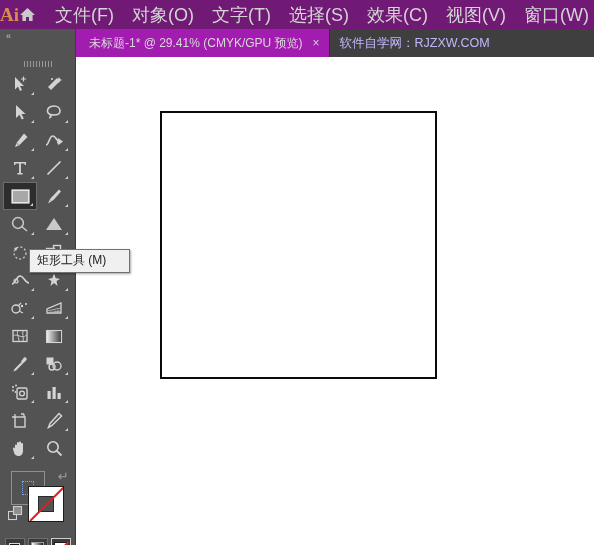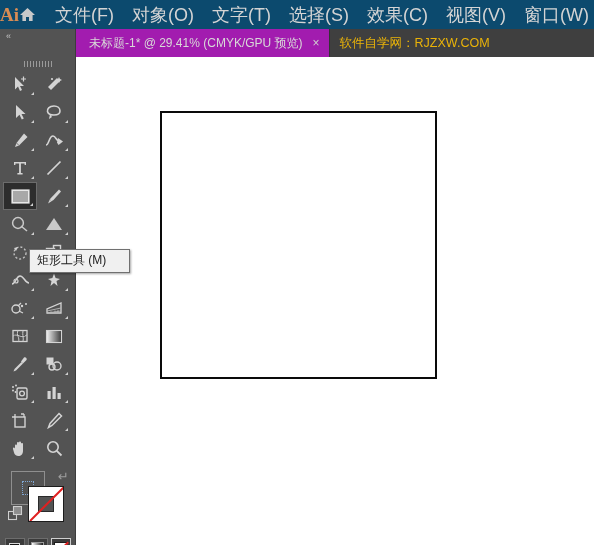--- a/index.html
+++ b/index.html
@@ -7,21 +7,21 @@
     width:594px;height:545px;overflow:hidden;
     background:#535353;
     font-family:"Liberation Sans","DejaVu Sans",sans-serif;
     -webkit-font-smoothing:antialiased;
   }
   #app{position:relative;width:594px;height:545px;}
 
   
   .menubar{
     position:absolute;left:0;top:0;width:594px;height:29px;
-    background:#0c4a6e;display:flex;align-items:center;
+    background:#701a75;display:flex;align-items:center;
     border-bottom:1px solid #3c3c3c;
   }
   .ai-logo{
     width:38px;height:29px;display:flex;align-items:center;justify-content:center;
     color:#d88c54;font-size:19px;font-weight:bold;letter-spacing:0px;
     font-family:"Liberation Serif","DejaVu Serif",serif;
   }
   .home-btn{
     width:30px;height:29px;display:flex;align-items:center;justify-content:center;
   }
@@ -48,21 +48,21 @@
     display:flex;align-items:center;background:#a21caf;
     padding:0 9px 0 13px;height:28px;border-right:1px solid #333;
   }
   .tab-title{color:#d8d8d8;font-size:12px;white-space:nowrap;}
   .tab-close{
     color:#cfcfcf;font-size:12px;margin-left:10px;line-height:1;cursor:pointer;
   }
   .tab-note{
     display:flex;align-items:center;padding:0 10px;
   }
-  .tab-note span{color:#eab308;font-size:12.5px;white-space:nowrap;}
+  .tab-note span{color:#c4b5fd;font-size:12.5px;white-space:nowrap;}
 
   
   .toolbar{
     position:absolute;left:0;top:57px;width:75px;height:488px;
     background:#535353;border-right:1px solid #3c3c3c;
   }
   .tool-grip{
     height:13px;display:flex;align-items:center;justify-content:center;
   }
   .grip-dots{

